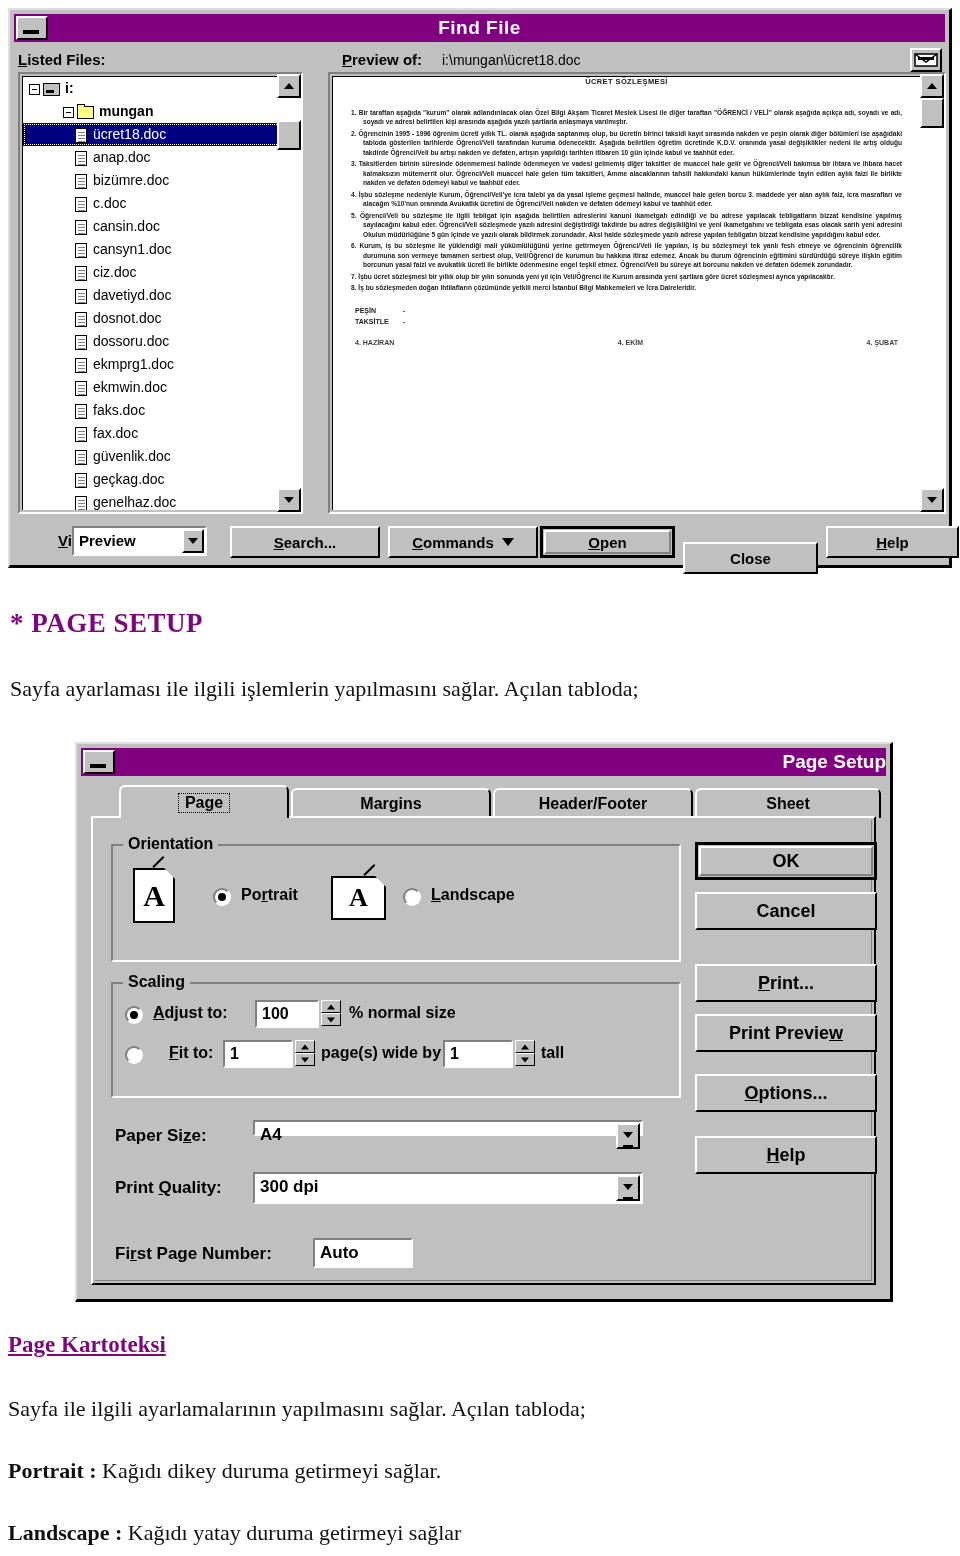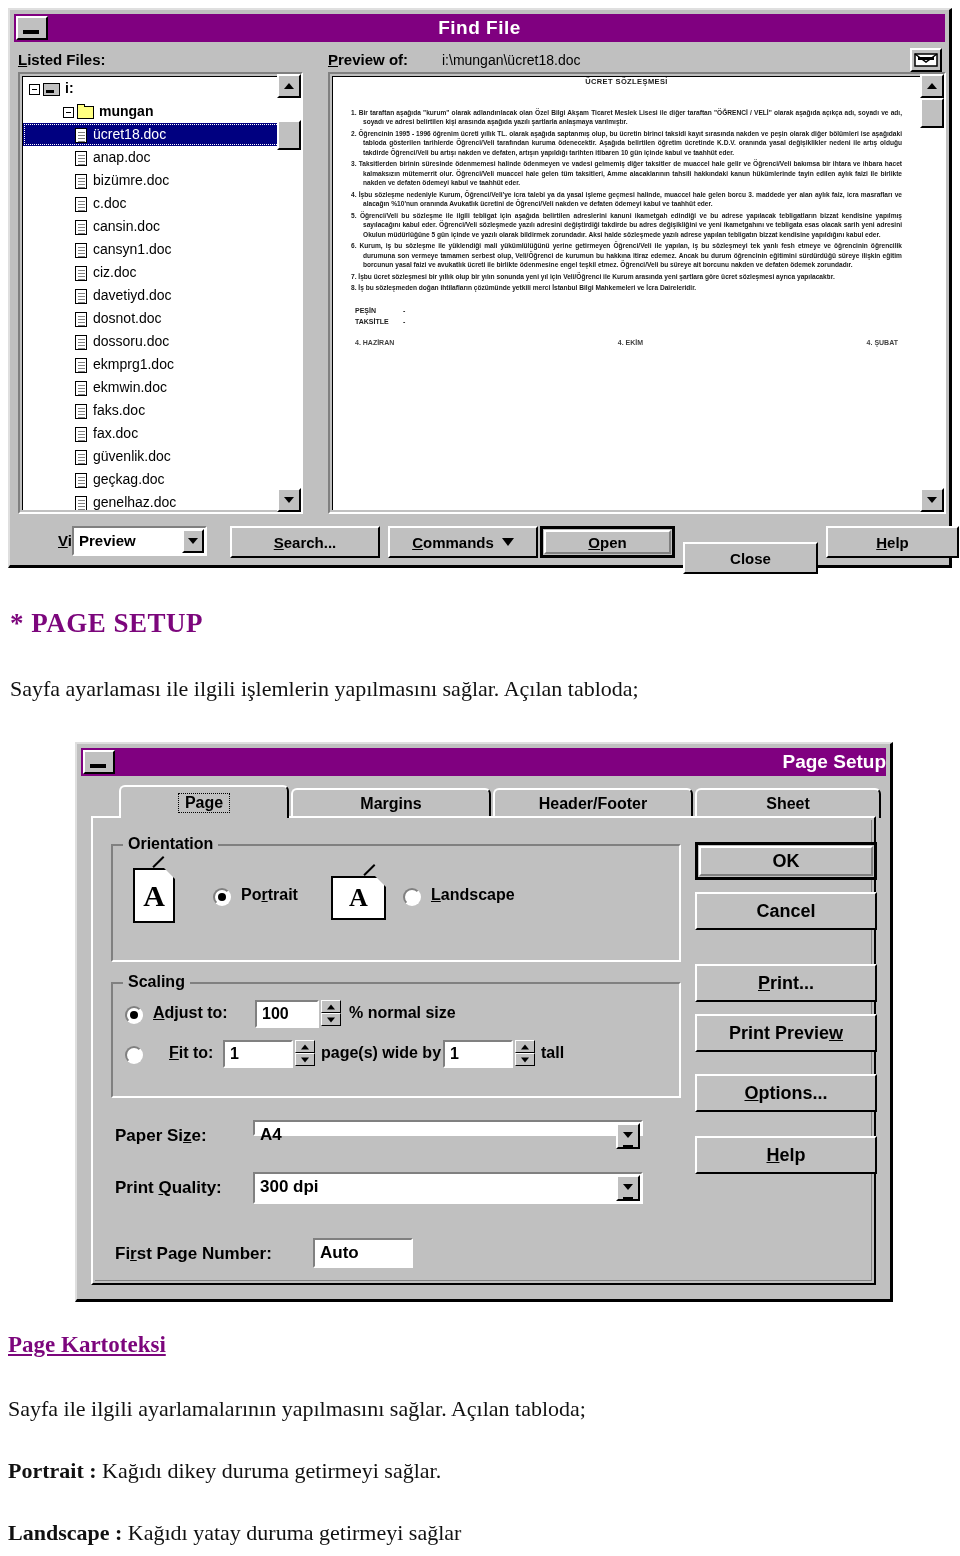--- a/index.html
+++ b/index.html
@@ -40,21 +40,21 @@
     box-sizing:border-box;
   }
   #ff-min .bar{position:absolute;left:5px;bottom:4px;width:16px;height:4px;background:#000;}
 
   .lbl{
     font-family:"Liberation Sans",sans-serif;font-size:15px;font-weight:bold;color:#000;
   }
   .u{text-decoration:underline;}
 
   #lbl-listed{position:absolute;left:8px;top:41px;}
-  #lbl-preview{position:absolute;left:318px;top:41px;}
+  #lbl-preview{position:absolute;left:332px;top:41px;}
   #preview-path{position:absolute;left:432px;top:42px;font-family:"Liberation Sans",sans-serif;font-size:14px;color:#000;}
 
   #preview-btn{
     position:absolute;right:7px;top:38px;width:32px;height:24px;
     background:#c0c0c0;
     border-top:2px solid #ffffff;border-left:2px solid #ffffff;
     border-right:2px solid #000;border-bottom:2px solid #000;
     box-sizing:border-box;
   }
 

